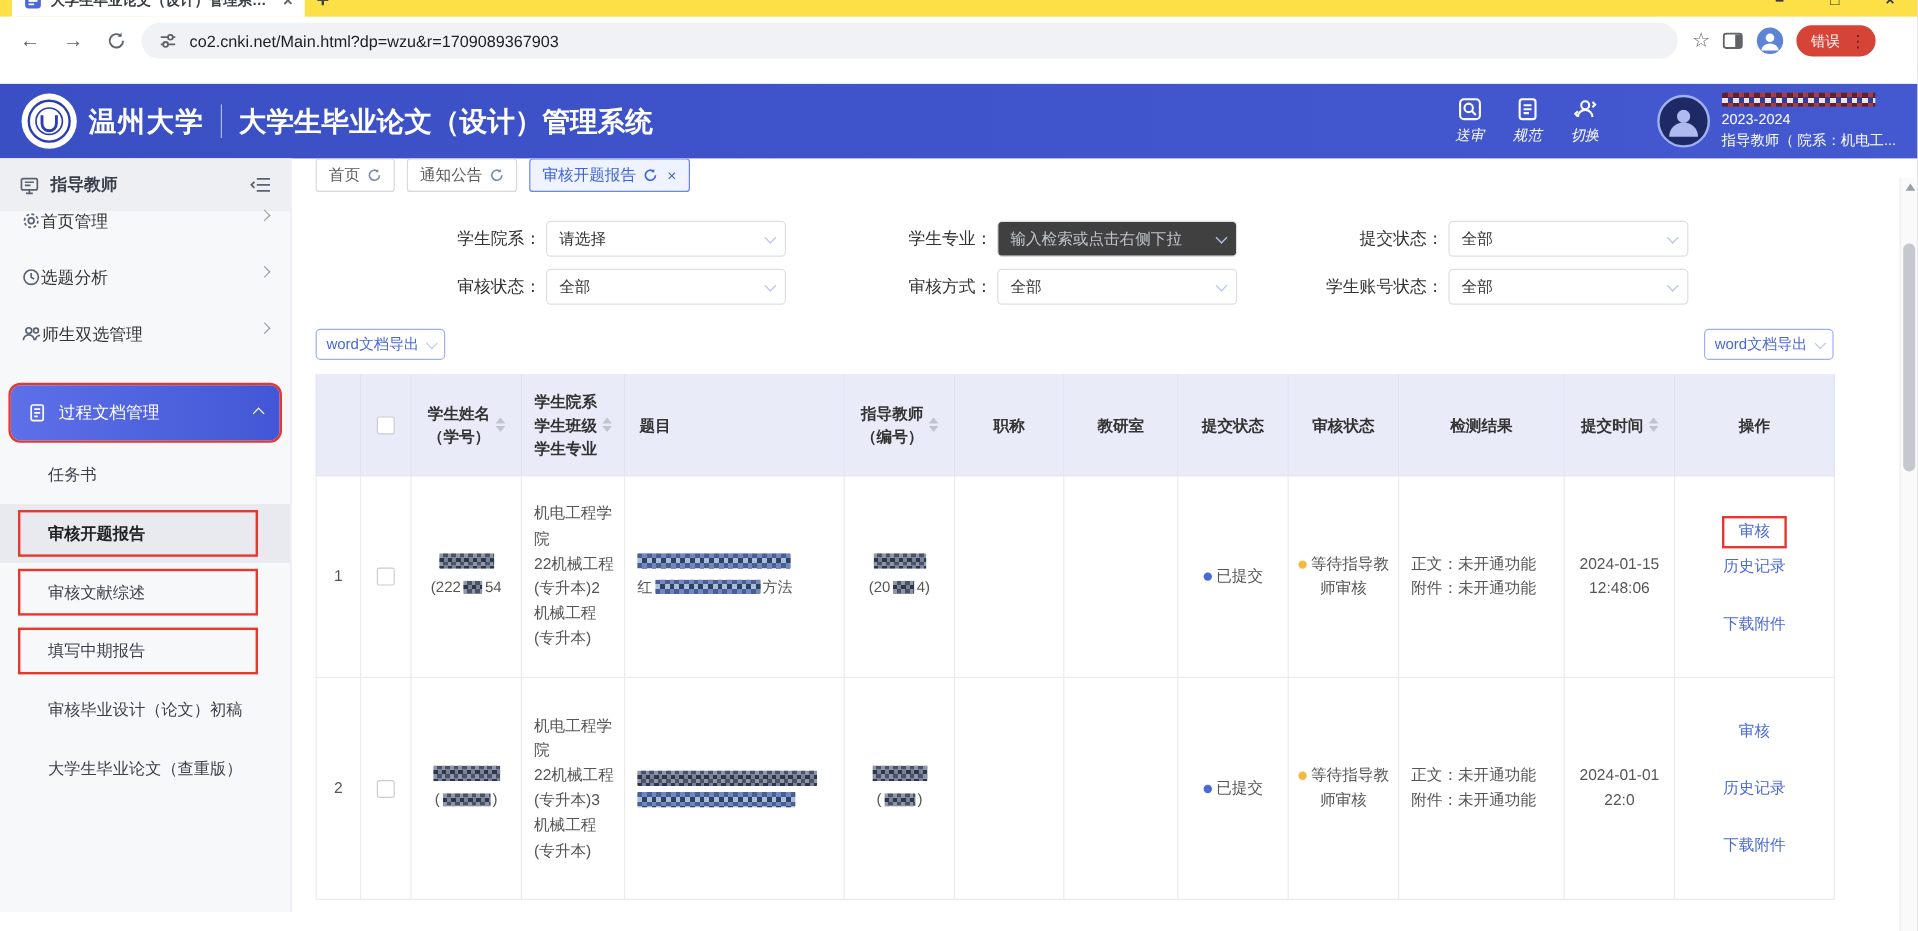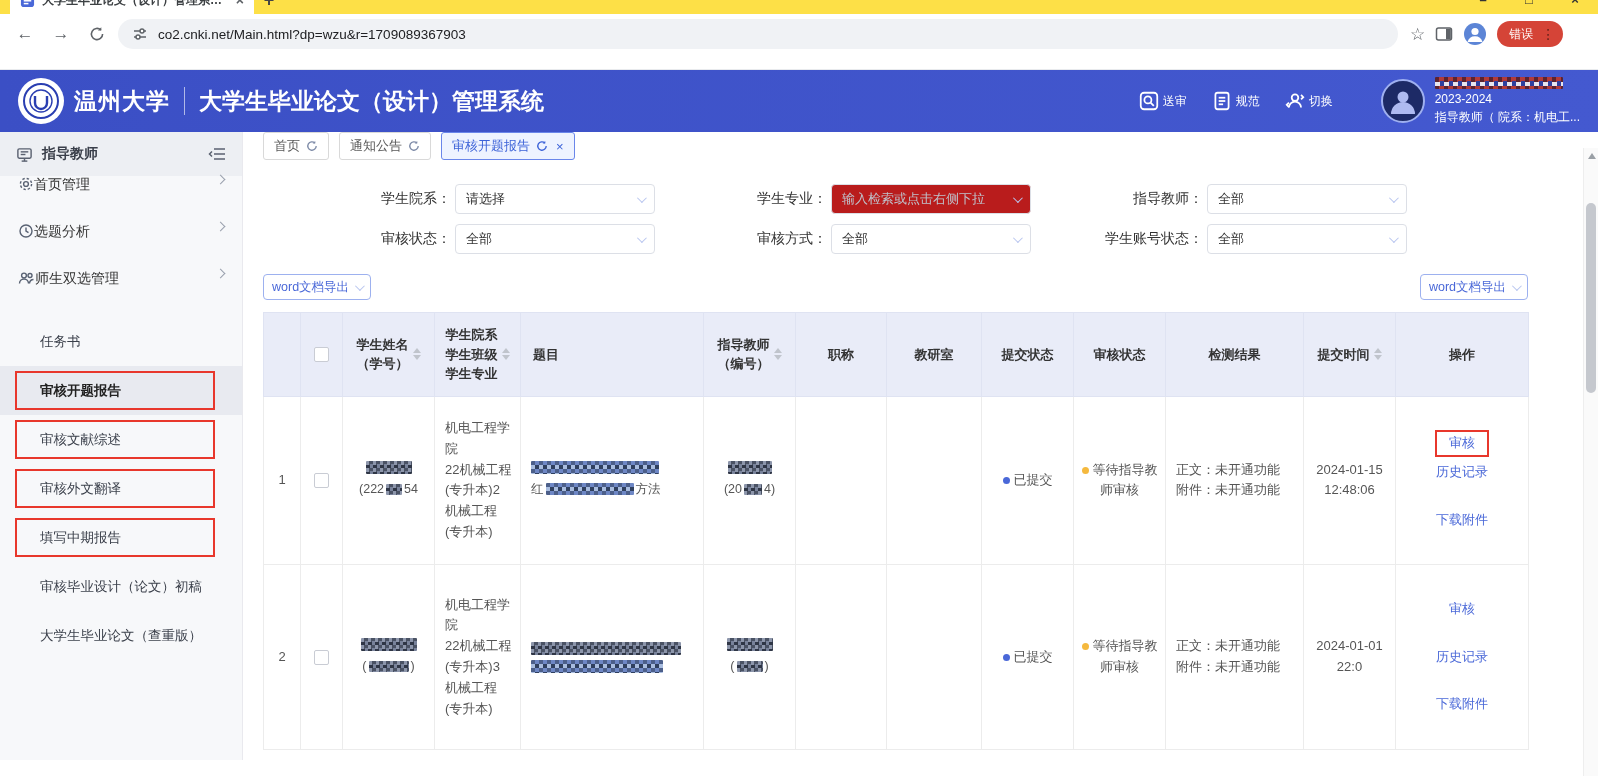--- a/index.html
+++ b/index.html
@@ -28,21 +28,21 @@
   .bookmarks { height:16px; background:#fff; border-bottom:1px solid #e8eaed; }
 
   
   .appheader { height:62px; background:linear-gradient(90deg,#3b4fc5,#4459d0); display:flex; align-items:center;
                padding:0 18px; color:#fff; }
   .logo { width:46px; height:46px; background:#fff; border-radius:50%; display:grid; place-items:center; flex-shrink:0; }
   .univ { font-size:23px; font-weight:700; margin-left:10px; white-space:nowrap; letter-spacing:1px; }
   .hdr-divider { width:1px; height:28px; background:rgba(255,255,255,.6); margin:0 14px; }
   .systitle { font-size:23px; font-weight:700; white-space:nowrap; }
   .hdr-actions { margin-left:auto; display:flex; align-items:center; gap:24px; }
-  .hdr-act { display:flex; align-items:center; gap:3px; font-size:12px; cursor:pointer; }
+  .hdr-act { display:flex; flex-direction:column; align-items:center; gap:3px; font-size:12px; cursor:pointer;font-style:italic; }
   .userblock { display:flex; align-items:center; gap:10px; margin-left:24px; }
   .avatar { width:44px; height:44px; border-radius:50%; background:#1d2a66; border:2px solid #9fb0f0;
             display:grid; place-items:center; overflow:hidden; }
   .userinfo { display:flex; flex-direction:column; gap:3px; font-size:12px; line-height:1.25; }
 
   
   .bodyrow { display:flex; height:628px; }
 
   .sidebar { width:243px; background:#f7f8fa; border-right:1px solid #e9e9ee; flex-shrink:0; overflow:hidden; }
   .rolebar { height:44px; background:#edeff3; display:flex; align-items:center; gap:9px; padding:0 16px;
@@ -72,21 +72,21 @@
   .ctab-active { border-color:#6a86ea; background:#eef3ff; color:#3d63d8; }
   .ctab-active svg { color:#3d63d8; }
   .ctab-x { margin-left:2px; font-size:13px; }
 
   .filters { margin:24px 0 0 70px; display:grid; grid-template-columns:376px 376px 376px; row-gap:10px; }
   .field { display:flex; align-items:center; }
   .lab { width:118px; text-align:right; font-size:14px; color:#333; flex-shrink:0; }
   .sel { width:200px; height:30px; border:1px solid #dcdfe6; border-radius:4px; background:#fff; display:flex;
          align-items:center; justify-content:space-between; padding:0 10px; font-size:13px; color:#333;
          margin-left:4px; cursor:pointer; }
-  .sel-gray { background:#b91c1c; }
+  .sel-gray { background:#404040; }
   .sel-ph { color:#bfc3cc; }
   .chev-d { width:7px; height:7px; border-right:1.5px solid #b9c6ef; border-bottom:1.5px solid #b9c6ef;
             transform:rotate(45deg) translateY(-2px); flex-shrink:0; }
 
   .filter-actions { margin:16px 0 0 537px; display:flex; align-items:center; gap:26px; }
   .btn-search { height:28px; background:#f7a04a; border:none; border-radius:4px; color:#fff; font-size:13px;
                 display:flex; align-items:center; gap:6px; padding:0 12px; cursor:pointer;
                 font-family:inherit; }
   .link-expand { color:#4a68d8; font-size:13px; display:flex; align-items:center; gap:3px; cursor:pointer; }
 
@@ -294,32 +294,39 @@
         <svg width="17" height="16" viewBox="0 0 17 16" fill="none" stroke="currentColor" stroke-width="1.4">
             <circle cx="6" cy="5.5" r="2.4"></circle>
             <path d="M1.5 13.5a4.5 4.5 0 0 1 9 0"></path>
             <circle cx="12" cy="5.5" r="2"></circle>
             <path d="M11.5 13.5a4.2 4.2 0 0 1 4-4"></path>
           </svg>
         <span>师生双选管理</span>
         <span class="chev-r"></span>
       </div>
 
+      <div class="mi-active">
+        <svg width="16" height="16" viewBox="0 0 16 16" fill="none" stroke="currentColor" stroke-width="1.4">
+            <rect x="3" y="1.5" width="10" height="13" rx="1.5"></rect>
+            <line x1="5.5" y1="5" x2="10.5" y2="5"></line>
+            <line x1="5.5" y1="8" x2="10.5" y2="8"></line>
+            <line x1="5.5" y1="11" x2="8.5" y2="11"></line>
+          </svg>
+        <span>过程文档管理</span>
+        <span class="chev-u"></span>
+      </div>
 
       <div class="smi">
         <span>任务书</span>
       </div>
       <div class="smi smi-active smi-annot">
         <span>审核开题报告</span>
       </div>
       <div class="smi smi-annot">
         <span>审核文献综述</span>
-      </div>
-      <div class="smi smi-annot">
-        <span>审核外文翻译</span>
       </div>
       <div class="smi smi-annot">
         <span>填写中期报告</span>
       </div>
       <div class="smi">
         <span>审核毕业设计（论文）初稿</span>
       </div>
       <div class="smi">
         <span>大学生毕业论文（查重版）</span>
       </div>
@@ -360,21 +367,21 @@
           </div>
         </div>
         <div class="field">
           <span class="lab">学生专业：</span>
           <div class="sel sel-gray">
             <span class="sel-ph">输入检索或点击右侧下拉</span>
             <span class="chev-d"></span>
           </div>
         </div>
         <div class="field">
-          <span class="lab">指导教师：</span>
+          <span class="lab">提交状态：</span>
           <div class="sel">
             <span>全部</span>
             <span class="chev-d"></span>
           </div>
         </div>
         <div class="field">
           <span class="lab">审核状态：</span>
           <div class="sel">
             <span>全部</span>
             <span class="chev-d"></span>

